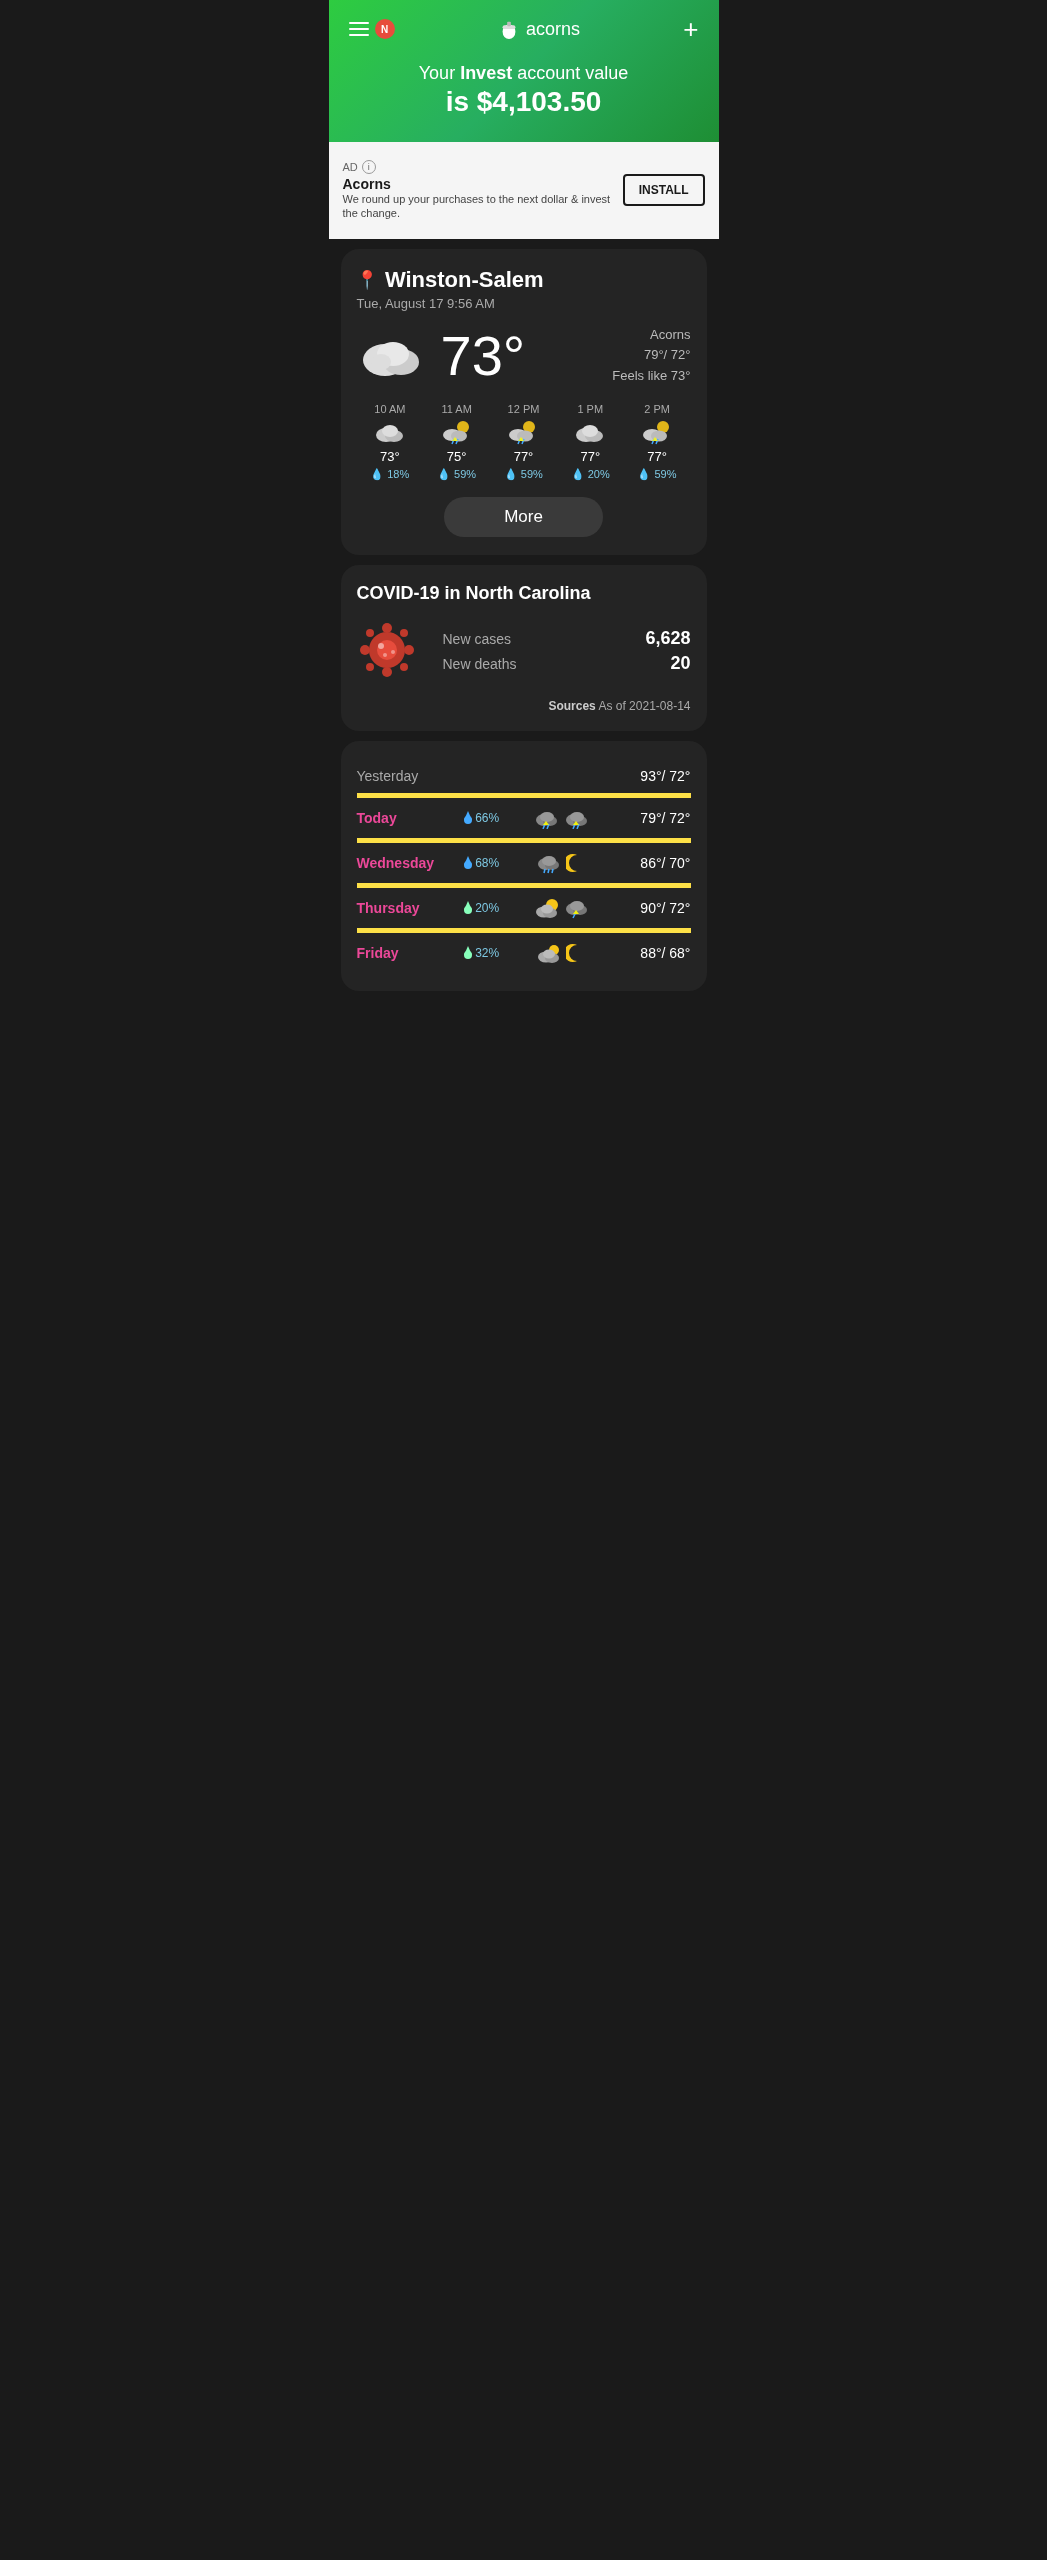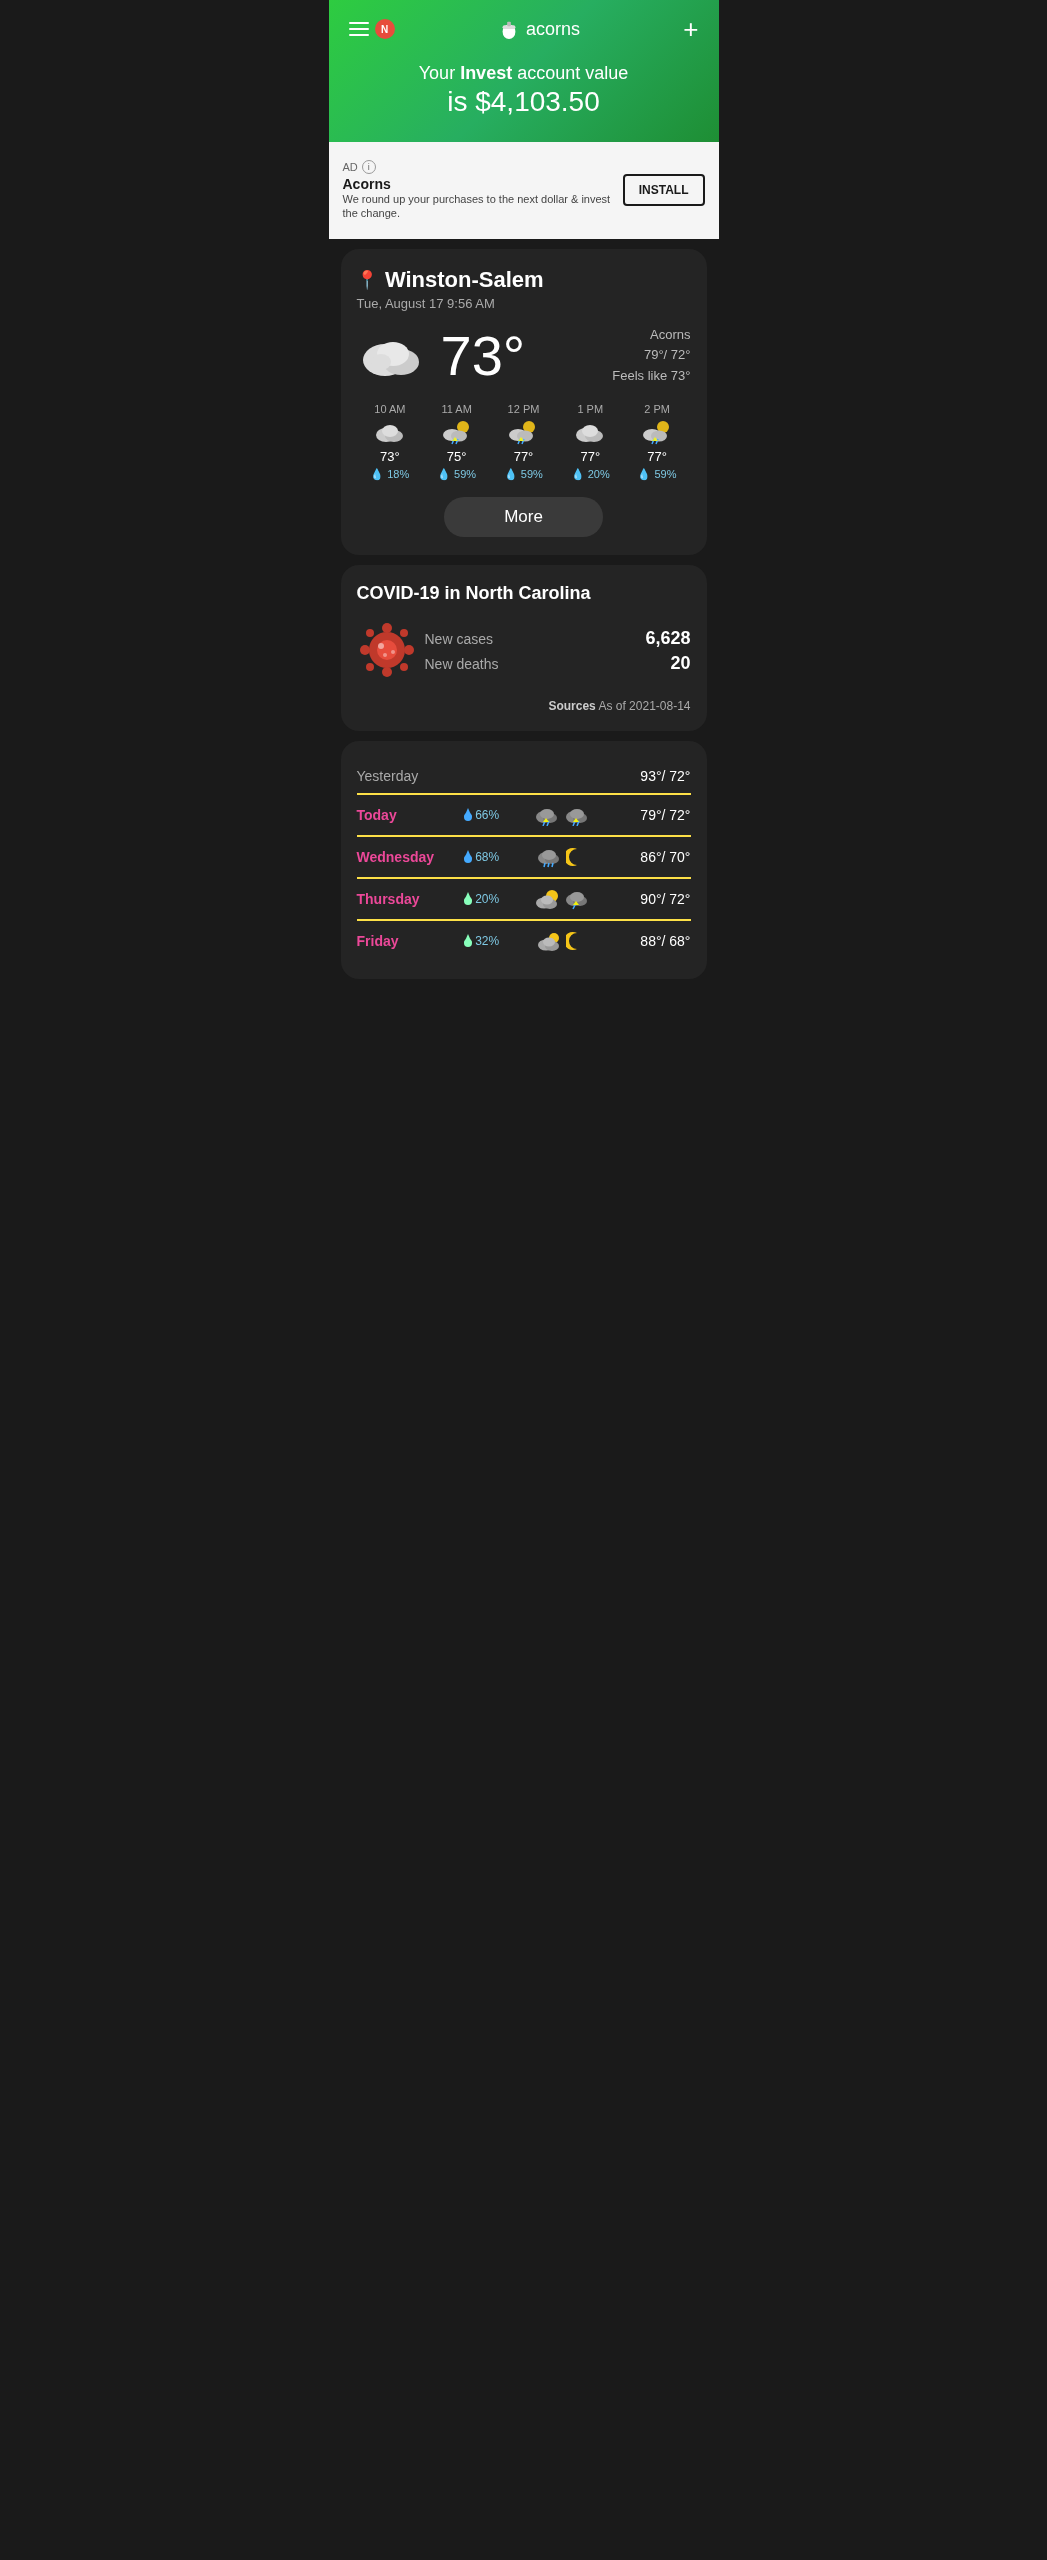--- a/index.html
+++ b/index.html
@@ -81,21 +81,21 @@
     .acorns-account-text .line1 {
       font-size: 18px;
       font-weight: 400;
       color: #fff;
     }
     .acorns-account-text .line1 strong {
       font-weight: 700;
     }
     .acorns-account-text .line2 {
       font-size: 28px;
-      font-weight: 400;
+      font-weight: 700;
       color: #fff;
       margin-top: 2px;
     }
 
     
     .ad-banner {
       background: #f5f5f5;
       display: flex;
       align-items: center;
       justify-content: space-between;
@@ -256,21 +256,21 @@
     
     .covid-title {
       font-size: 18px;
       font-weight: 700;
       color: #fff;
       margin-bottom: 16px;
     }
     .covid-body {
       display: flex;
       align-items: center;
-      gap: 8px;
+      gap: 26px;
     }
     .covid-virus {
       font-size: 44px;
       line-height: 1;
     }
     .covid-stats {
       flex: 1;
     }
     .covid-stat-row {
       display: flex;
@@ -296,21 +296,21 @@
     .covid-sources strong {
       color: #ccc;
     }
 
     
     .daily-row {
       display: flex;
       align-items: center;
       justify-content: space-between;
       padding: 9px 0;
-      border-bottom: 2px solid #fde047;
+      border-bottom: 5px solid #fde047;
     }
     .daily-row:last-child {
       border-bottom: none;
     }
     .daily-day {
       font-size: 14px;
       font-weight: 600;
       color: #ec4899;
       width: 90px;
     }

